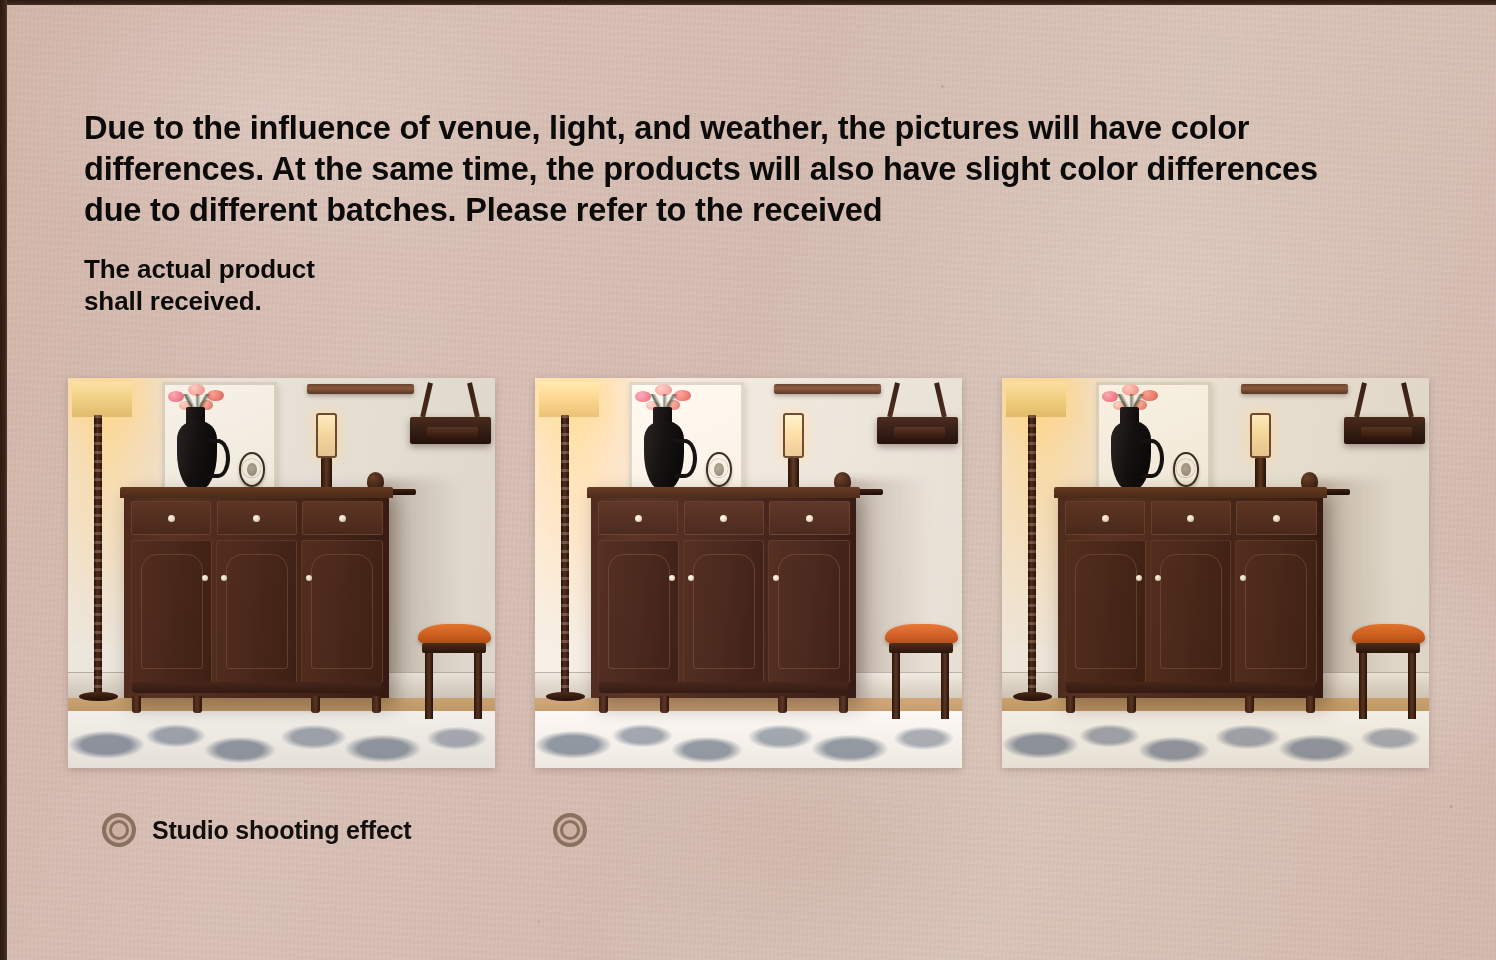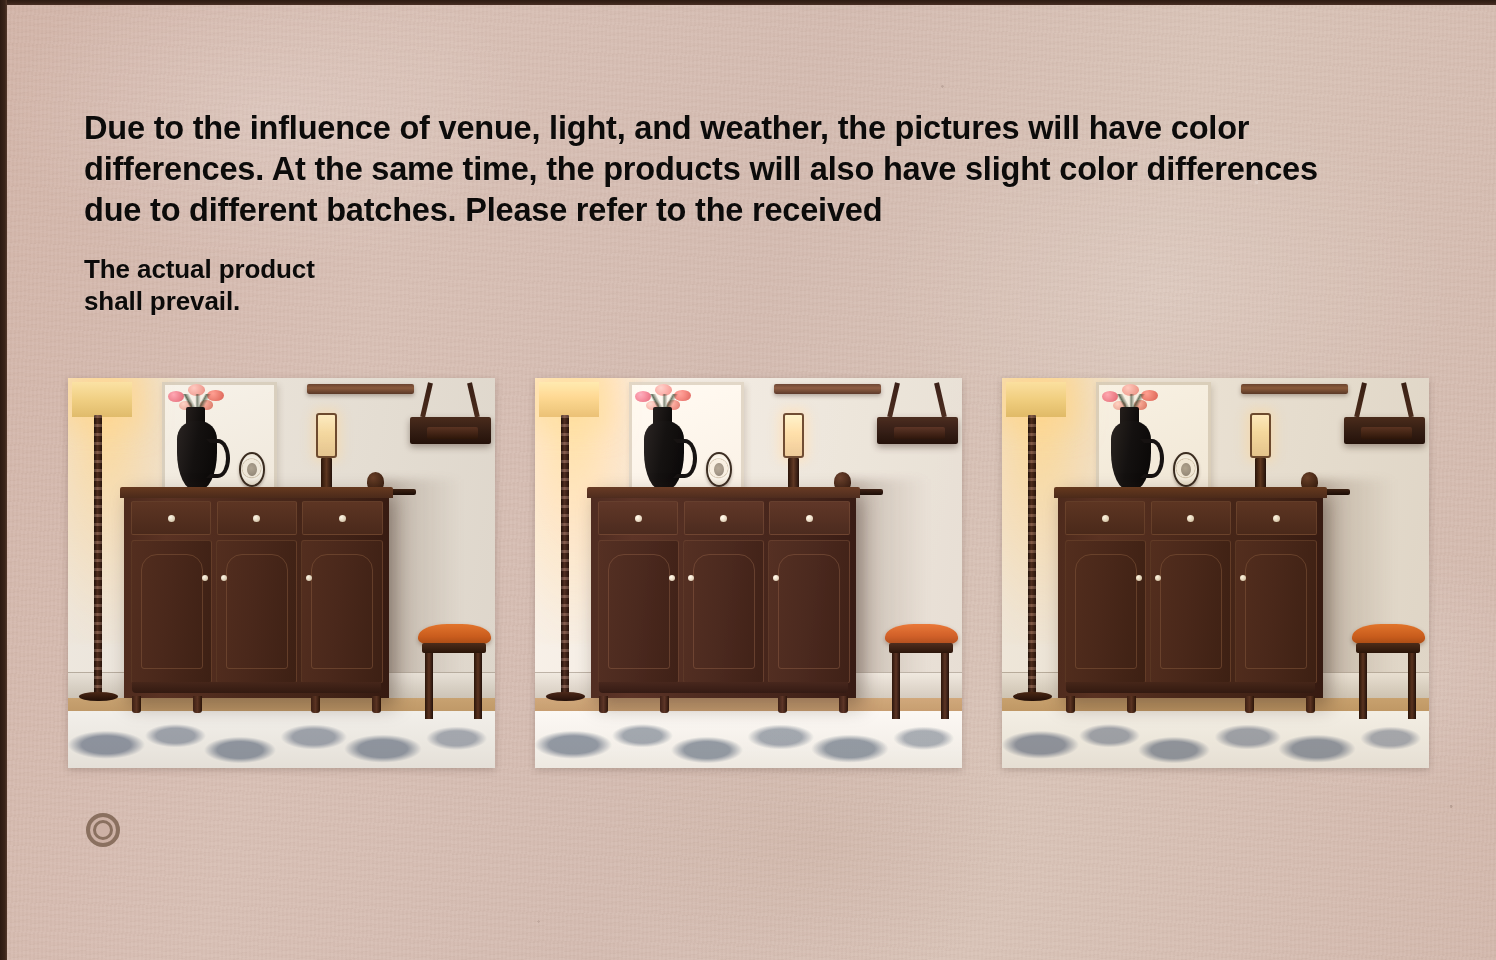--- a/index.html
+++ b/index.html
@@ -460,21 +460,21 @@
 <body>
 
 <div class="page">
 
   <div class="edge-top"></div>
   <div class="edge-left"></div>
 
   <div class="notice">
     <div class="notice-headline">Due to the influence of venue, light, and weather, the pictures will have color differences. At the same time, the products will also have slight color differences due to different batches. Please refer to the received</div>
     <div class="notice-sub">The actual product
-shall prevail.</div>
+shall received.</div>
   </div>
 
   <div class="photo-strip">
 
     <div class="photo studio">
       <div class="scene">
         <div class="wall"></div>
         <div class="glow"></div>
         <div class="frame"></div>
         <div class="rail"></div>
@@ -652,20 +652,24 @@
         <div class="stool-rail"></div>
         <div class="stool-leg a"></div>
         <div class="stool-leg b"></div>
       </div>
     </div>
 
   </div>
 
   <div class="captions">
 
+    <div class="caption c1">
+      <span class="ring-icon"></span>
+      <span class="caption-label">Studio shooting effect</span>
+    </div>
 
     <div class="caption c2">
       <span class="ring-icon"></span>
     </div>
 
 
   </div>
 
 </div>
 

